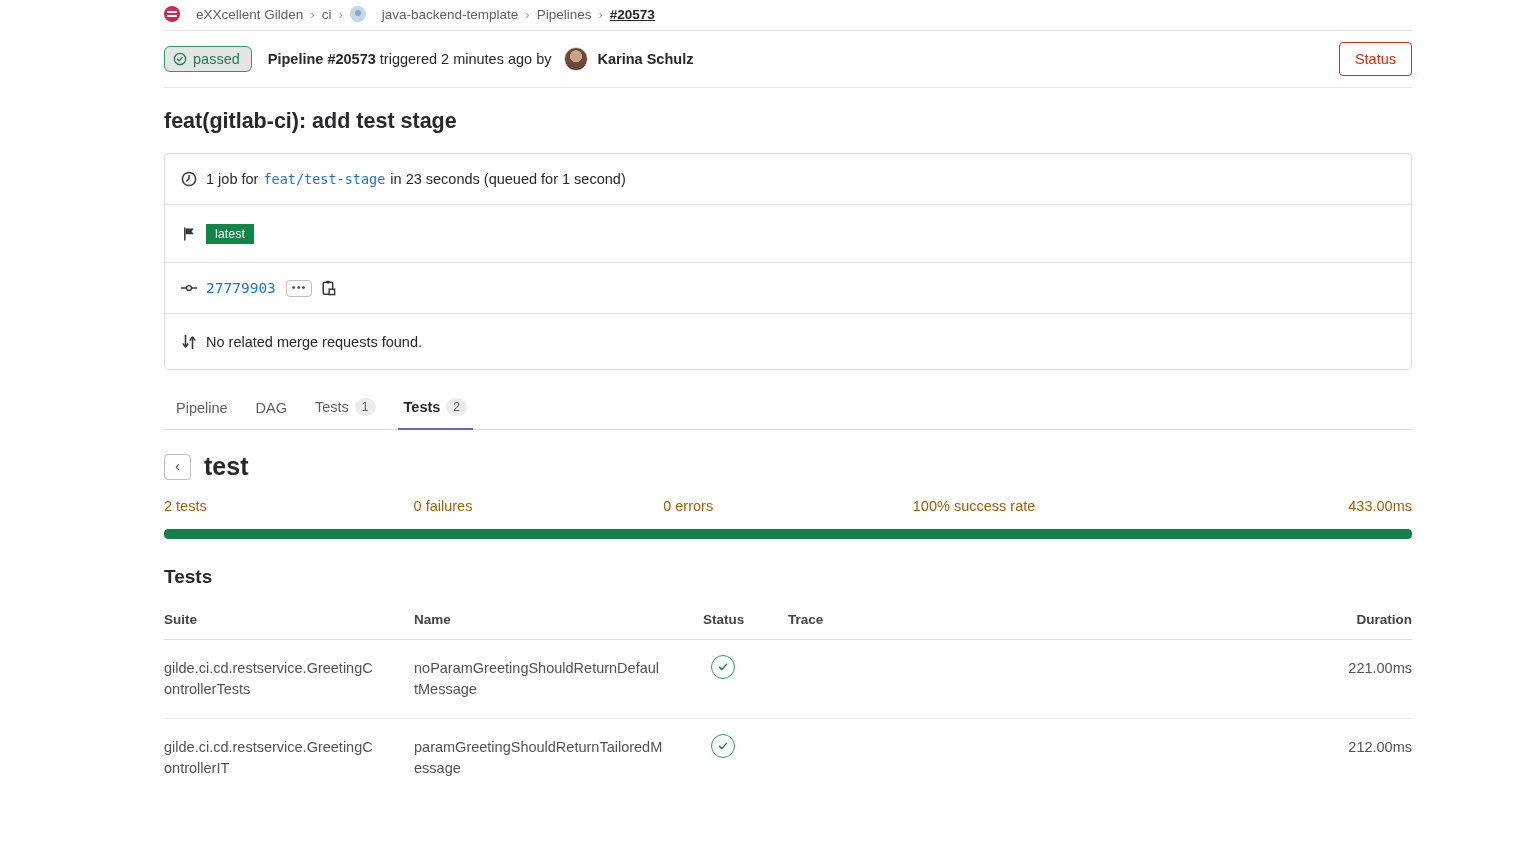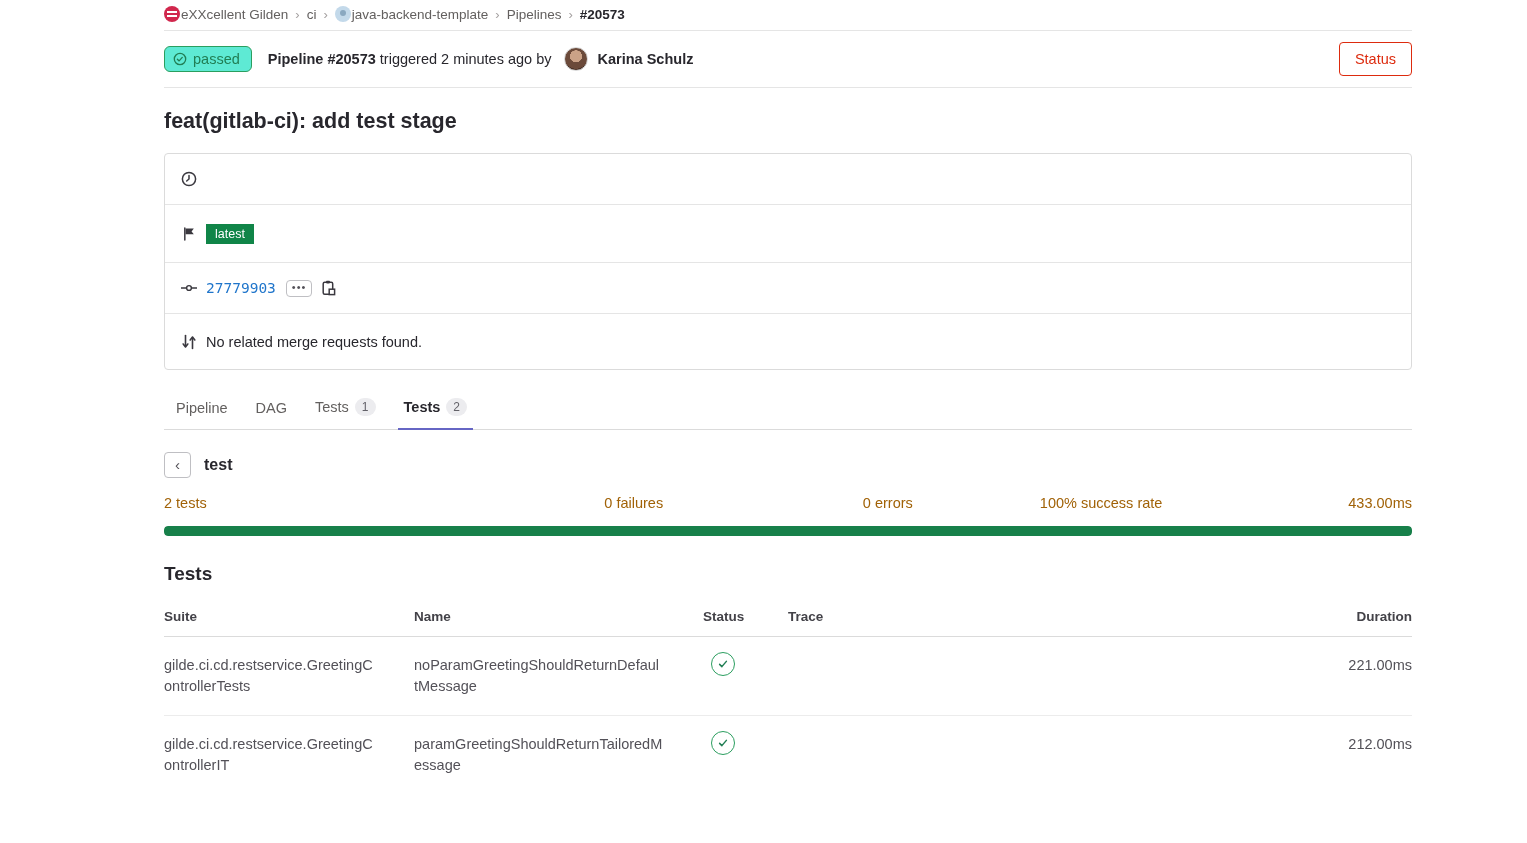--- a/index.html
+++ b/index.html
@@ -1,32 +1,32 @@
 <!DOCTYPE html>
 <html><head>
 <meta charset="utf-8">
 <style>
   * { margin:0; padding:0; box-sizing:border-box; }
   html,body { width:1527px; height:843px; background:#fff; font-family:"Liberation Sans", sans-serif; color:#28272d; overflow:hidden; }
   .container { width:1248px; margin-left:164px; }
 
   
   .breadcrumb { display:flex; align-items:center; gap:7px; padding:6px 0 8px 0; border-bottom:1px solid #e5e5e5; font-size:13.5px; color:#63605f; }
-  .crumb { display:flex; align-items:center; gap:1px; color:#63605f; cursor:pointer; }
+  .crumb { display:flex; align-items:center; gap:16px; color:#63605f; cursor:pointer; }
   .crumb-sep { color:#a5a1a1; font-size:13px; }
-  .crumb-current { font-weight:700; color:#28272d; }
+  .crumb-current { font-weight:700; color:#28272d;text-decoration:underline; }
   .avatar-xs { width:16px; height:16px; border-radius:50%; display:inline-block; flex:0 0 16px; }
   .avatar-group { background:#d1274d; position:relative; }
   .avatar-group::after { content:""; position:absolute; left:3px; right:3px; top:5px; height:2px; background:#fff; box-shadow:0 4px 0 #fff; }
   .avatar-project { background:#c3d9ea; position:relative; }
   .avatar-project::after { content:""; position:absolute; left:5px; top:4px; width:6px; height:6px; border-radius:50%; background:#8aa8c0; }
 
   
   .pipe-header { display:flex; align-items:center; padding:11px 0; border-bottom:1px solid #e5e5e5; }
-  .status-badge { display:inline-flex; align-items:center; gap:6px; border:1.5px solid #2b9e5f; color:#217e54; border-radius:6px; padding:4px 11px 4px 8px; font-size:14.5px; background:#5eead4; cursor:pointer; }
+  .status-badge { display:inline-flex; align-items:center; gap:6px; border:1.5px solid #2b9e5f; color:#217e54; border-radius:6px; padding:4px 11px 4px 8px; font-size:14.5px; background:#e5e5e5; cursor:pointer; }
   .pipe-meta { margin-left:16px; font-size:14.5px; display:flex; align-items:center; }
   .bold { font-weight:700; }
   .pipe-meta .sep { white-space:pre; }
   .avatar-user { width:24px; height:24px; border-radius:50%; margin:0 10px 0 8px; background:radial-gradient(circle at 50% 38%, #caa287 0 34%, #6b4a3a 35% 70%, #4a3227 71%); border:1px solid #d8d8d8; }
   .delete-btn { margin-left:auto; border:1px solid #dd2b0e; color:#dd2b0e; background:#fff; border-radius:4px; padding:8px 15px; font-size:14.5px; font-family:inherit; cursor:pointer; }
 
   
   .page-title { margin-top:21px; font-size:21.5px; font-weight:700; color:#28272d; }
 
   
@@ -45,25 +45,25 @@
   
   .tabs { margin-top:17px; display:flex; gap:4px; border-bottom:1px solid #dbdbdb;align-items:flex-end; }
   .tab { display:flex; align-items:center; gap:6px; padding:11px 12px 13px 12px; font-size:14.5px; color:#63605f; cursor:pointer; position:relative; }
   .tab.active { color:#28272d; font-weight:700; }
   .tab.active::after { content:""; position:absolute; left:6px; right:6px; bottom:-1px; height:2px; background:#6666c4; }
   .tab-badge { background:#ececef; color:#626168; border-radius:10px; font-size:12px; padding:2px 7px; font-weight:400; }
 
   
   .suite-header { margin-top:22px; display:flex; align-items:center; gap:13px; }
   .back-btn { width:27px; height:26px; border:1px solid #bfbfc3; border-radius:4px; background:#fff; color:#535158; font-size:15px; line-height:1; cursor:pointer; display:flex; align-items:center; justify-content:center; padding-bottom:2px; }
-  .suite-name { font-size:16px; font-weight:700; }
+  .suite-name { font-size:25px; font-weight:700; }
 
   
   .summary { margin-top:17px; display:flex; font-size:14.5px; color:#a16207; }
-  .summary > div { flex:1; text-align:right; }
+  .summary > div { flex:1; text-align:left; }
   .summary > div:first-child { text-align:left; }
   .summary > div:last-child { text-align:right; }
   .progress { margin-top:15px; height:10px; border-radius:4px; background:#e5e5e5; overflow:hidden; }
   .progress-fill { height:100%; width:100%; background:#17804a; border-radius:4px; }
 
   
   .tests-heading { margin-top:27px; font-size:19px; font-weight:700; }
   .ttable { margin-top:12px; width:100%; }
   .trow { display:grid; grid-template-columns:250px 289px 85px 200px 1fr; align-items:start; }
   .trow.head { padding:12px 0; border-bottom:1px solid #dbdbdb; font-size:13.5px; font-weight:700; color:#434248; }
@@ -122,20 +122,25 @@
   <h1 class="page-title">feat(gitlab-ci): add test stage</h1>
 
   <div class="info-card">
     <div class="info-row">
       <span class="info-icon">
         <svg width="16" height="16" viewBox="0 0 16 16">
           <circle cx="8" cy="8" r="6.6" fill="none" stroke="#3a383f" stroke-width="1.5"></circle>
           <path d="M8 4.5V8l-2.3 2" fill="none" stroke="#3a383f" stroke-width="1.5" stroke-linecap="round"></path>
         </svg>
       </span>
+      <span class="job-line">
+        <span>1 job for</span>
+        <a class="mono-link">feat/test-stage</a>
+        <span>in 23 seconds (queued for 1 second)</span>
+      </span>
     </div>
     <div class="info-row" style="min-height:58px;">
       <span class="info-icon">
         <svg width="15" height="16" viewBox="0 0 16 16">
           <path d="M3 1.5v13" stroke="#3a383f" stroke-width="1.6" stroke-linecap="round"></path>
           <path d="M3.8 2.2h8.8l-2.4 3 2.4 3H3.8z" fill="#3a383f"></path>
         </svg>
       </span>
       <span class="badge-green">latest</span>
     </div>

